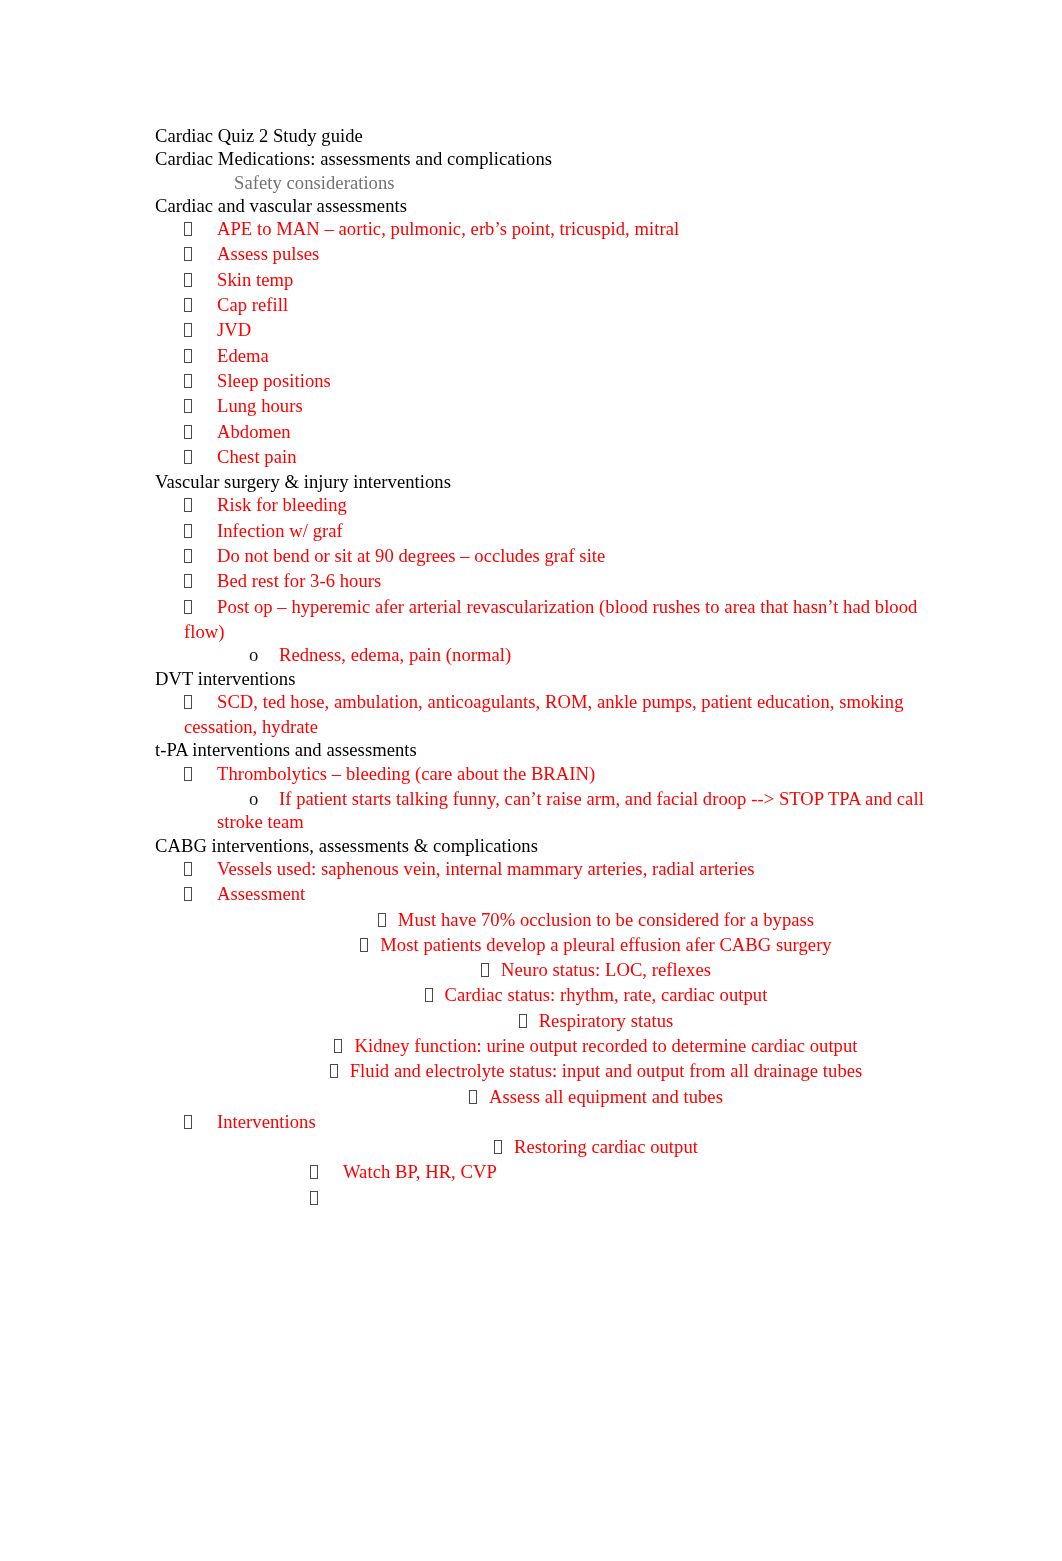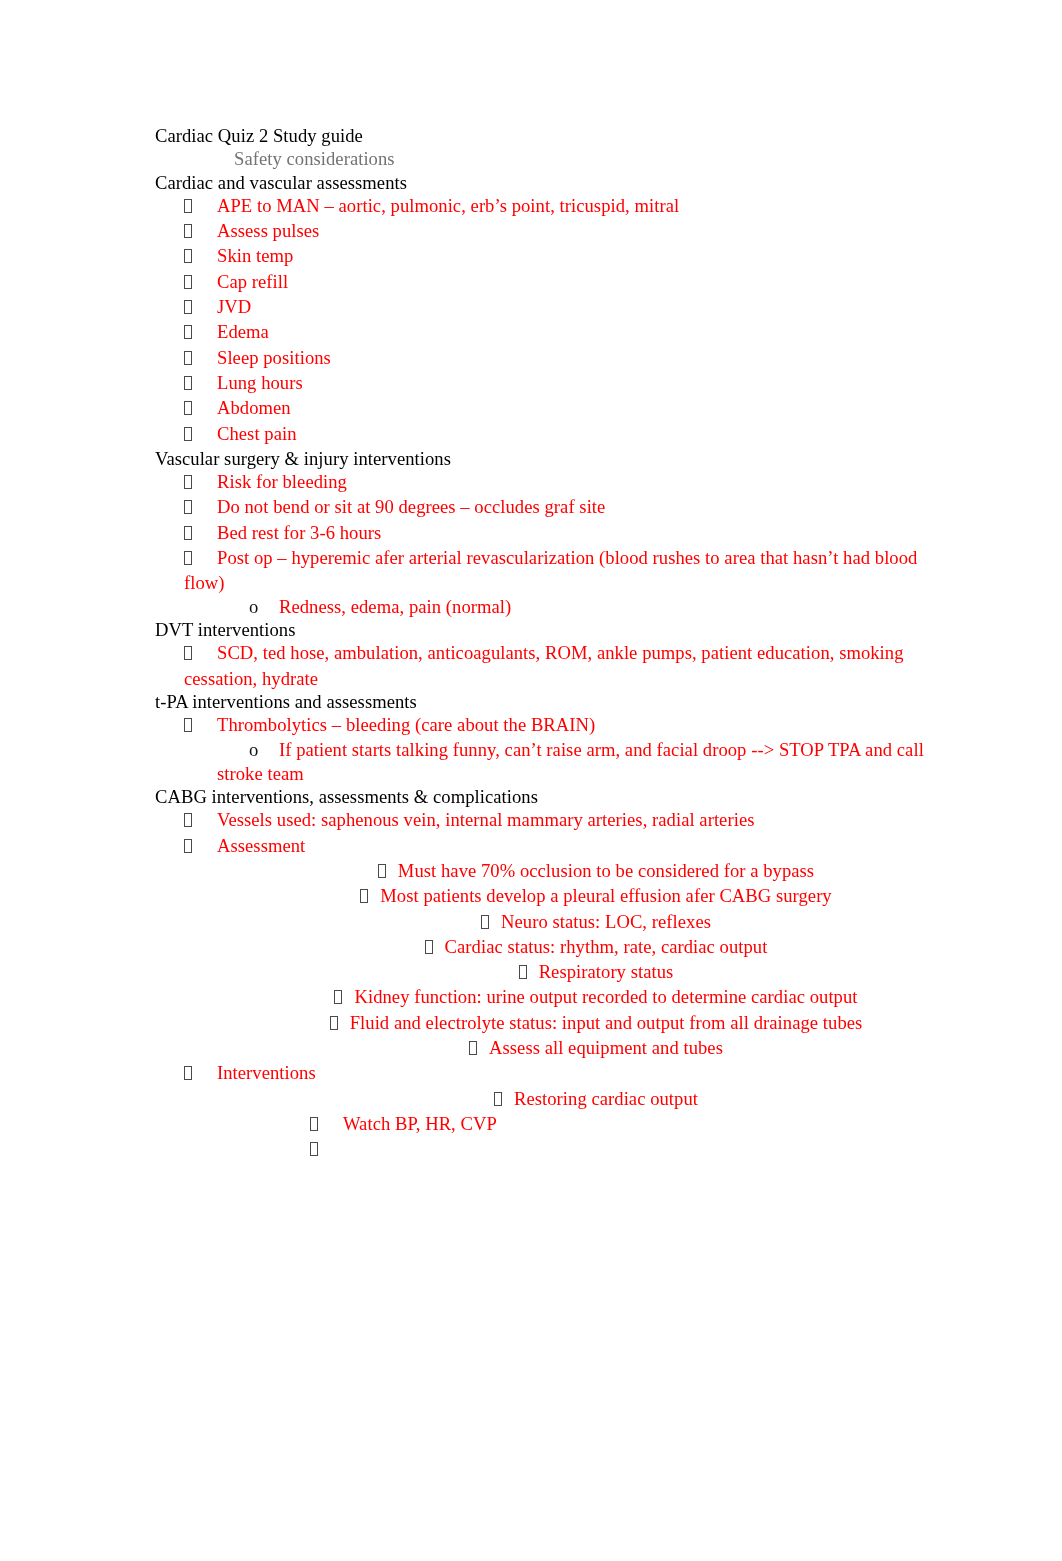--- a/index.html
+++ b/index.html
@@ -102,37 +102,39 @@
   }
   .empty-item { min-height: 23.3px; }
 </style>
 </head>
 <body>
 
 <div id="page">
   <div id="doc">
 
     <p class="line heading">Cardiac Quiz 2 Study guide</p>
+    <p class="line heading">Cardiac Medications: assessments and complications</p>
     <p class="line tabline">Safety considerations</p>
     <p class="line heading">Cardiac and vascular assessments</p>
 
     <p class="line item lvl1"><span class="marker"><span class="tofu"></span></span><span class="txt">APE to MAN – aortic, pulmonic, erb’s point, tricuspid, mitral</span></p>
     <p class="line item lvl1"><span class="marker"><span class="tofu"></span></span><span class="txt">Assess pulses</span></p>
     <p class="line item lvl1"><span class="marker"><span class="tofu"></span></span><span class="txt">Skin temp</span></p>
     <p class="line item lvl1"><span class="marker"><span class="tofu"></span></span><span class="txt">Cap refill</span></p>
     <p class="line item lvl1"><span class="marker"><span class="tofu"></span></span><span class="txt">JVD</span></p>
     <p class="line item lvl1"><span class="marker"><span class="tofu"></span></span><span class="txt">Edema</span></p>
     <p class="line item lvl1"><span class="marker"><span class="tofu"></span></span><span class="txt">Sleep positions</span></p>
     <p class="line item lvl1"><span class="marker"><span class="tofu"></span></span><span class="txt">Lung hours</span></p>
     <p class="line item lvl1"><span class="marker"><span class="tofu"></span></span><span class="txt">Abdomen</span></p>
     <p class="line item lvl1"><span class="marker"><span class="tofu"></span></span><span class="txt">Chest pain</span></p>
 
     <p class="line heading">Vascular surgery &amp; injury interventions</p>
 
     <p class="line item lvl1"><span class="marker"><span class="tofu"></span></span><span class="txt">Risk for bleeding</span></p>
+    <p class="line item lvl1"><span class="marker"><span class="tofu"></span></span><span class="txt">Infection w/ graf</span></p>
     <p class="line item lvl1"><span class="marker"><span class="tofu"></span></span><span class="txt">Do not bend or sit at 90 degrees – occludes graf site</span></p>
     <p class="line item lvl1"><span class="marker"><span class="tofu"></span></span><span class="txt">Bed rest for 3-6 hours</span></p>
     <p class="line item lvl1"><span class="marker"><span class="tofu"></span></span><span class="txt">Post op – hyperemic afer arterial revascularization (blood rushes to area that hasn’t had blood flow)</span></p>
     <p class="line item lvl2"><span class="marker">o</span><span class="txt">Redness, edema, pain (normal)</span></p>
 
     <p class="line heading">DVT interventions</p>
 
     <p class="line item lvl1"><span class="marker"><span class="tofu"></span></span><span class="txt">SCD, ted hose, ambulation, anticoagulants, ROM, ankle pumps, patient education, smoking cessation, hydrate</span></p>
 
     <p class="line heading">t-PA interventions and assessments</p>

